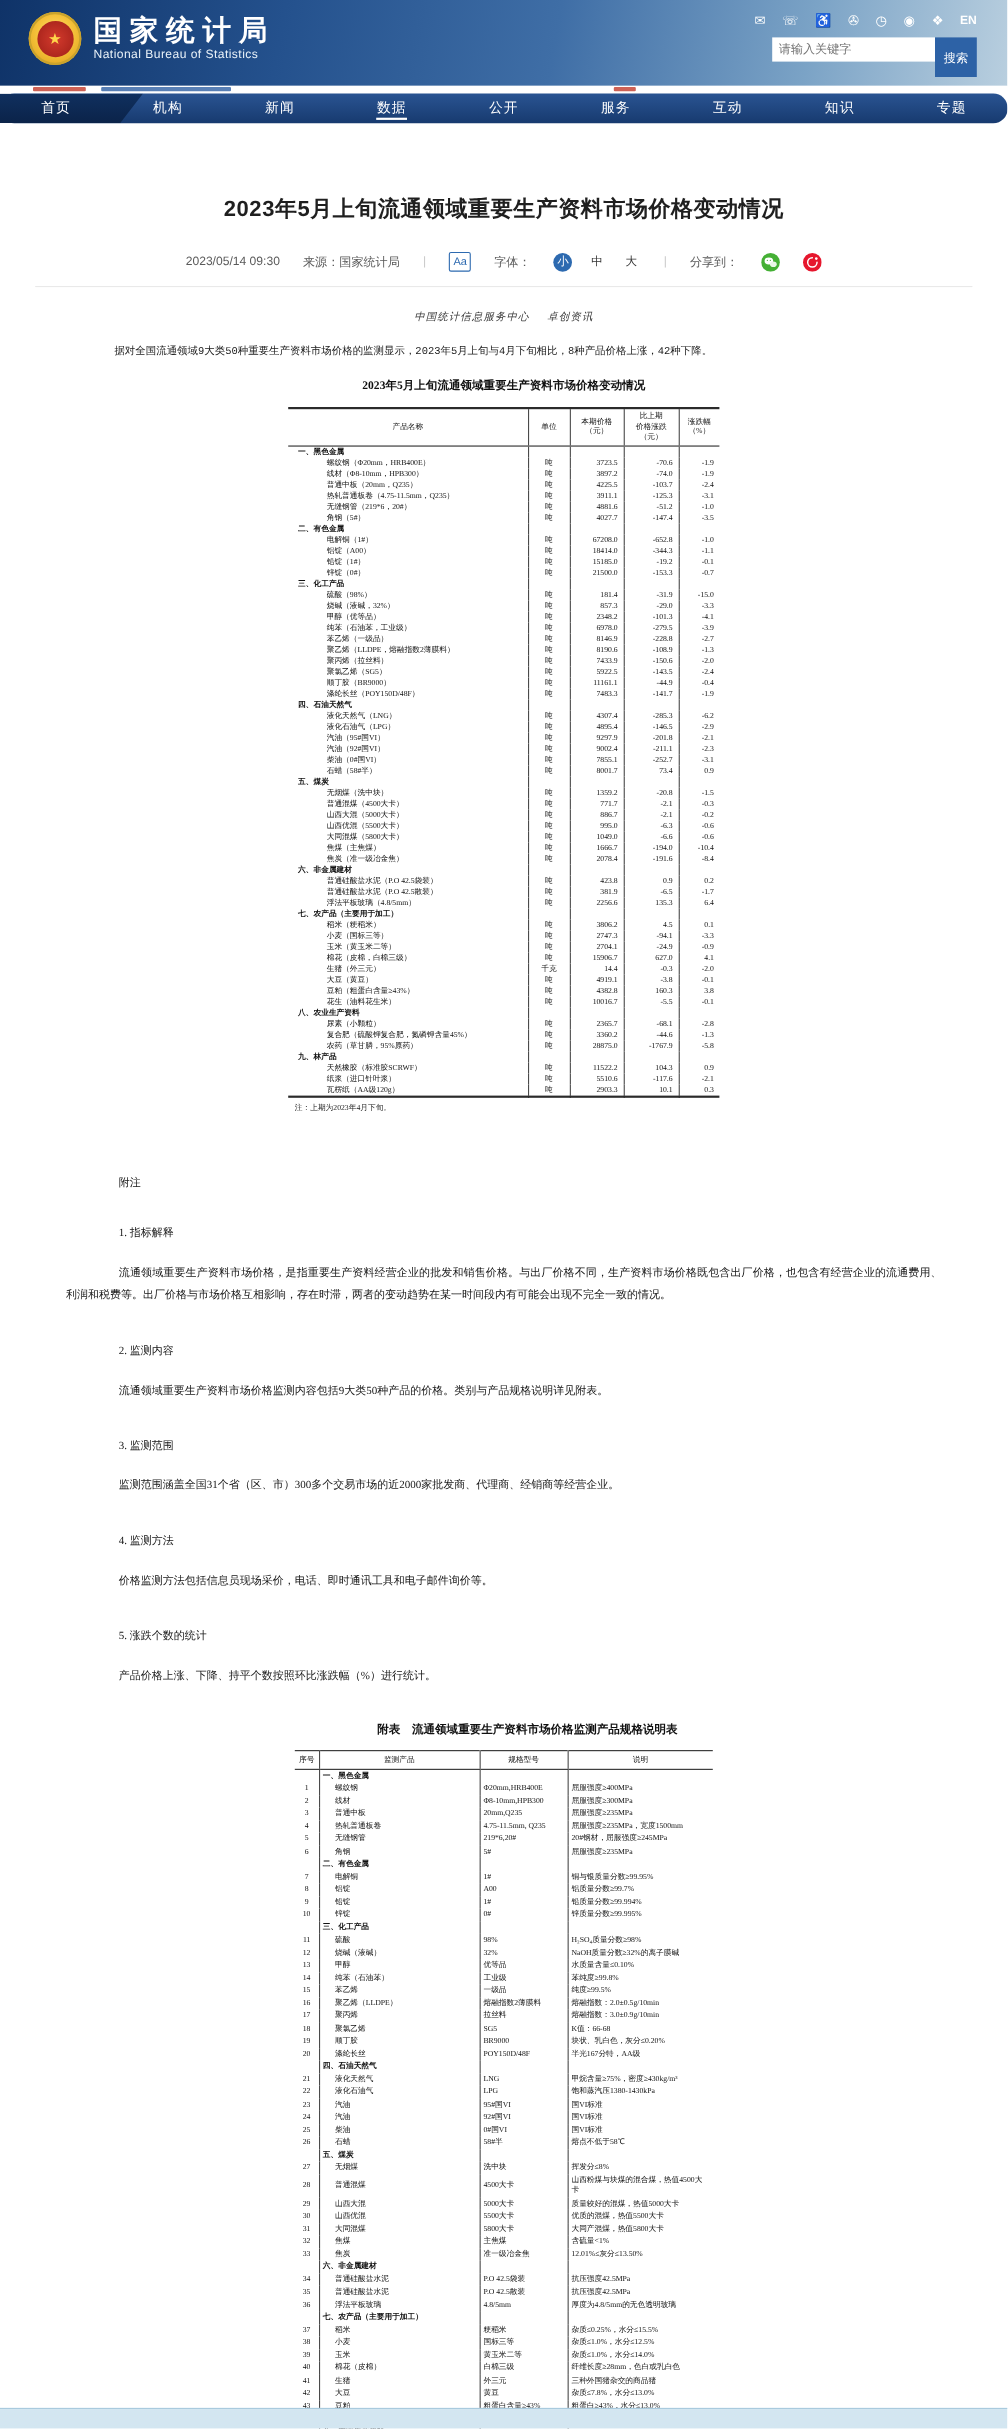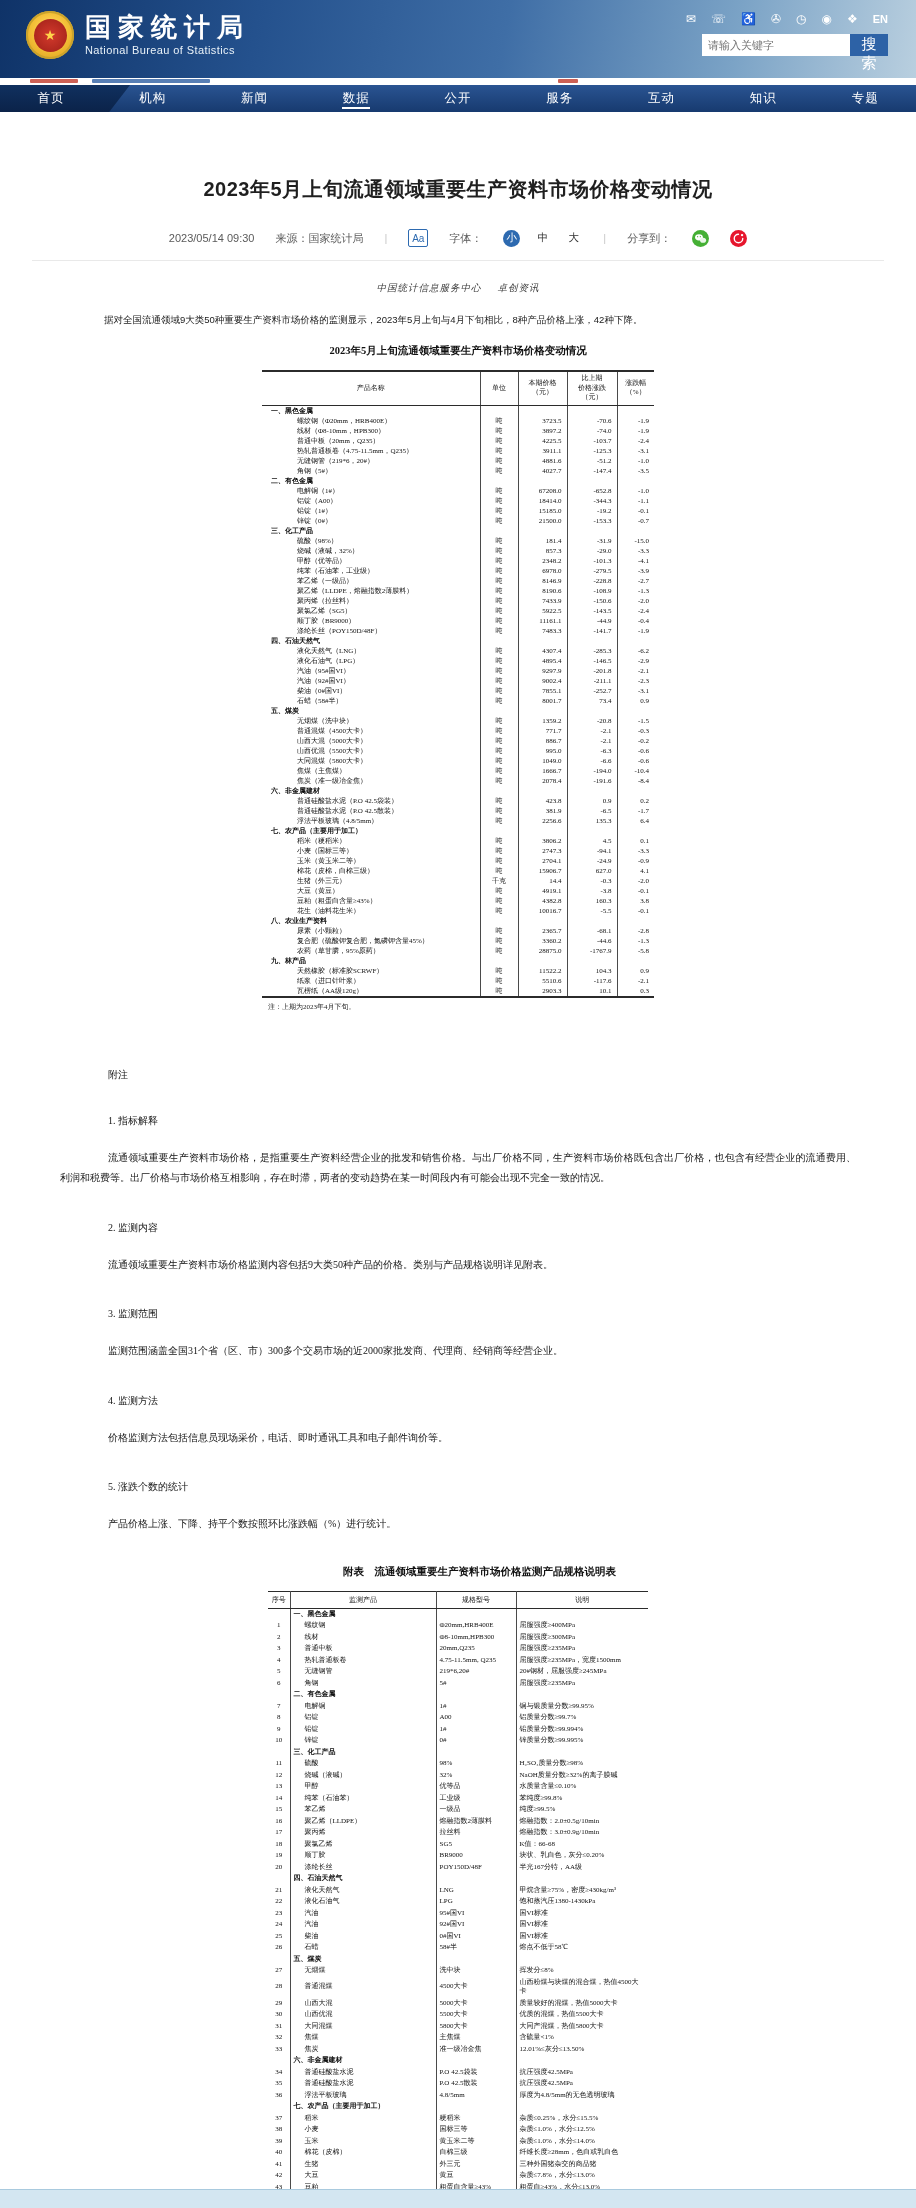--- a/index.html
+++ b/index.html
@@ -16,31 +16,31 @@
   .emblem-inner{width:33px;height:33px;border-radius:50%;background:radial-gradient(#d33a2c,#9e1f18);
     color:#ffd54a;font-size:14px;line-height:1;display:flex;align-items:center;justify-content:center;}
   .site-name{color:#fff;font-size:26px;font-weight:bold;letter-spacing:7px;line-height:1.05;}
   .site-sub{color:#e8f1f8;font-size:11px;margin-top:3px;letter-spacing:.4px;}
   .header-right{position:absolute;right:28px;top:13px;display:flex;flex-direction:column;align-items:flex-end;gap:9px;}
   .icon-row{display:flex;gap:15px;align-items:center;color:#fff;font-size:12px;}
   .icon-row .hicon{cursor:pointer;line-height:1;}
   .lang{font-size:11px;font-weight:bold;cursor:pointer;}
   .search-row{display:flex;}
   .search-input{width:136px;height:22px;border:0;padding:0 6px;font-size:11px;color:#333;background:#fff;outline:none;}
-  .search-btn{width:38px;height:22px;background:#2d62a6;color:#fff;border:0;font-size:15px;cursor:pointer;}
+  .search-btn{width:38px;height:36px;background:#2d62a6;color:#fff;border:0;font-size:11px;cursor:pointer;}
 
   
   .strip{height:7px;background:#fff;position:relative;}
   .chip{position:absolute;top:1px;height:4px;border-radius:1px;opacity:.8;}
   .chip.red1{left:30px;width:48px;background:#c0392b;}
   .chip.blue1{left:92px;width:118px;background:#2e5fa3;}
   .chip.red2{left:558px;width:20px;background:#c0392b;}
 
   
-  .nav{height:27px;background:linear-gradient(#2a5492,#173a6f);position:relative;display:flex;}
+  .nav{height:27px;background:linear-gradient(#2a5492,#173a6f);position:relative;display:flex;border-radius:13px;}
   .nav-home-bg{position:absolute;left:0;top:0;width:130px;height:27px;z-index:0;
     background:linear-gradient(#10305f,#0b2349);clip-path:polygon(0 0,100% 0,84% 100%,0 100%);}
   .nav-item{flex:1;display:flex;align-items:center;justify-content:center;color:#fff;font-size:12.5px;
     position:relative;z-index:1;cursor:pointer;letter-spacing:1px;}
   .nav-item.active::after{content:"";position:absolute;bottom:3px;left:50%;transform:translateX(-50%);
     width:28px;height:2px;background:#fff;}
 
   
   .article-title{margin:0;padding-top:64px;text-align:center;font-size:20px;font-weight:bold;
     color:#1f1f1f;letter-spacing:.5px;}
@@ -52,21 +52,21 @@
   .fs{width:17px;height:17px;display:inline-flex;align-items:center;justify-content:center;
     font-size:10.5px;color:#333;cursor:pointer;border-radius:50%;}
   .fs.active{background:#2d6ab0;color:#fff;}
   .fs-group{display:flex;gap:14px;align-items:center;}
   .share-icon{width:17px;height:17px;border-radius:50%;display:inline-flex;cursor:pointer;}
   .divider{margin:13px 32px 0;border-bottom:1px solid #e9e9e9;}
 
   .credit{margin-top:21px;text-align:center;font-family:"Liberation Serif",serif;font-style:italic;
     font-size:9.5px;color:#3a3a3a;letter-spacing:1px;}
   .credit .gap{display:inline-block;width:16px;}
-  .intro{margin:17px 60px 0;font-family:Liberation Sans, sans-serif;font-size:9.5px;color:#1a1a1a;
+  .intro{margin:17px 60px 0;font-family:Liberation Mono, monospace;font-size:9.5px;color:#1a1a1a;
     text-indent:44px;line-height:1.6;}
 
   
   .t1-title{margin-top:17px;text-align:center;font-family:"Liberation Serif",serif;
     font-size:10.5px;font-weight:bold;color:#111;}
   table.t1{margin:12px auto 0;border-collapse:collapse;table-layout:fixed;width:392px;
     font-family:"Liberation Serif",serif;font-size:7px;color:#111;
     border-top:2px solid #2b2b2b;border-bottom:2px solid #2b2b2b;}
   .t1 th{font-weight:normal;border-bottom:1px solid #2b2b2b;padding:2px 1px;
     white-space:pre-line;line-height:1.35;text-align:center;vertical-align:middle;}

